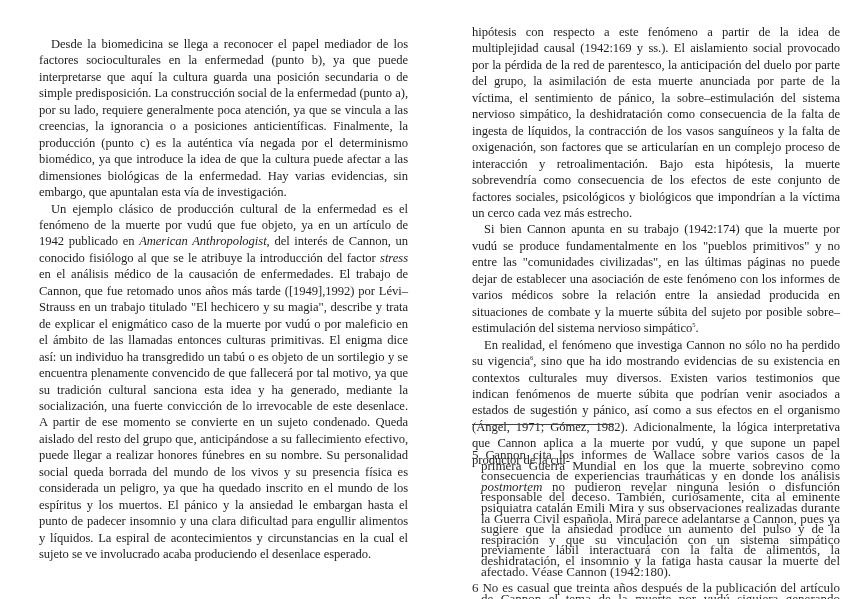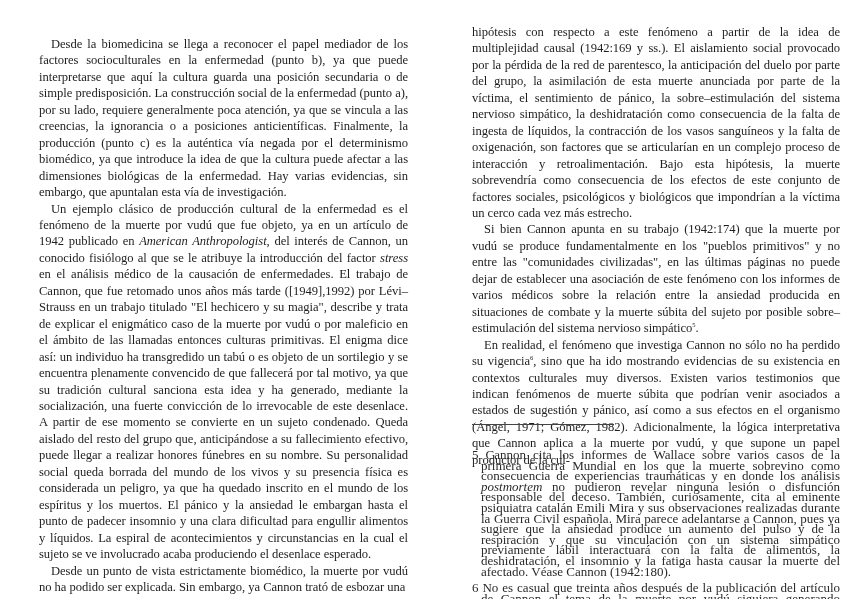--- a/index.html
+++ b/index.html
@@ -31,21 +31,20 @@
   .page-left .page-number { left:203px; }
   .page-right .page-number { left:197px; }
 </style>
 </head>
 <body>
 
 <div class="page page-left">
   <div class="body-text">
     <p>Desde la biomedicina se llega a reconocer el papel mediador de los factores socioculturales en la enfermedad (punto b), ya que puede interpretarse que aquí la cultura guarda una posición secundaria o de simple predisposición. La construcción social de la enfermedad (punto a), por su lado, requiere generalmente poca atención, ya que se vincula a las creencias, la ignorancia o a posiciones anticientíficas. Finalmente, la producción (punto c) es la auténtica vía negada por el determinismo biomédico, ya que introduce la idea de que la cultura puede afectar a las dimensiones biológicas de la enfermedad. Hay varias evidencias, sin embargo, que apuntalan esta vía de investigación.</p>
     <p><span>Un ejemplo clásico de producción cultural de la enfermedad es el fenómeno de la muerte por vudú que fue objeto, ya en un artículo de 1942 publicado en </span><em>American Anthropologist</em><span>, del interés de Cannon, un conocido fisiólogo al que se le atribuye la introducción del factor </span><em>stress</em><span> en el análisis médico de la causación de enfermedades. El trabajo de Cannon, que fue retomado unos años más tarde ([1949],1992) por Lévi–Strauss en un trabajo titulado "El hechicero y su magia", describe y trata de explicar el enigmático caso de la muerte por vudú o por maleficio en el ámbito de las llamadas entonces culturas primitivas. El enigma dice así: un individuo ha transgredido un tabú o es objeto de un sortilegio y se encuentra plenamente convencido de que fallecerá por tal motivo, ya que su tradición cultural sanciona esta idea y ha generado, mediante la socialización, una fuerte convicción de lo irrevocable de este desenlace. A partir de ese momento se convierte en un sujeto condenado. Queda aislado del resto del grupo que, anticipándose a su fallecimiento efectivo, puede llegar a realizar honores fúnebres en su nombre. Su personalidad social queda borrada del mundo de los vivos y su presencia física es considerada un peligro, ya que ha quedado inscrito en el mundo de los espíritus y los muertos. El pánico y la ansiedad le embargan hasta el punto de padecer insomnio y una clara dificultad para engullir alimentos y líquidos. La espiral de acontecimientos y circunstancias en la cual el sujeto se ve involucrado acaba produciendo el desenlace esperado.</span></p>
-    <p>Desde un punto de vista estrictamente biomédico, la muerte por vudú no ha podido ser explicada. Sin embargo, ya Cannon trató de esbozar una</p>
   </div>
   <div class="page-number">28</div>
 </div>
 
 <div class="page page-right">
   <div class="body-text">
     <p class="noindent">hipótesis con respecto a este fenómeno a partir de la idea de multiplejidad causal (1942:169 y ss.). El aislamiento social provocado por la pérdida de la red de parentesco, la anticipación del duelo por parte del grupo, la asimilación de esta muerte anunciada por parte de la víctima, el sentimiento de pánico, la sobre–estimulación del sistema nervioso simpático, la deshidratación como consecuencia de la falta de ingesta de líquidos, la contracción de los vasos sanguíneos y la falta de oxigenación, son factores que se articularían en un complejo proceso de interacción y retroalimentación. Bajo esta hipótesis, la muerte sobrevendría como consecuencia de los efectos de este conjunto de factores sociales, psicológicos y biológicos que impondrían a la víctima un cerco cada vez más estrecho.</p>
     <p><span>Si bien Cannon apunta en su trabajo (1942:174) que la muerte por vudú se produce fundamentalmente en los "pueblos primitivos" y no entre las "comunidades civilizadas", en las últimas páginas no puede dejar de establecer una asociación de este fenómeno con los informes de varios médicos sobre la relación entre la ansiedad producida en situaciones de combate y la muerte súbita del sujeto por posible sobre–estimulación del sistema nervioso simpático</span><sup>5</sup><span>.</span></p>
     <p><span>En realidad, el fenómeno que investiga Cannon no sólo no ha perdido su vigencia</span><sup>6</sup><span>, sino que ha ido mostrando evidencias de su existencia en contextos culturales muy diversos. Existen varios testimonios que indican fenómenos de muerte súbita que podrían venir asociados a estados de sugestión y pánico, así como a sus efectos en el organismo (Ángel, 1971; Gómez, 1982). Adicionalmente, la lógica interpretativa que Cannon aplica a la muerte por vudú, y que supone un papel productor de la cul-</span></p>
   </div>

